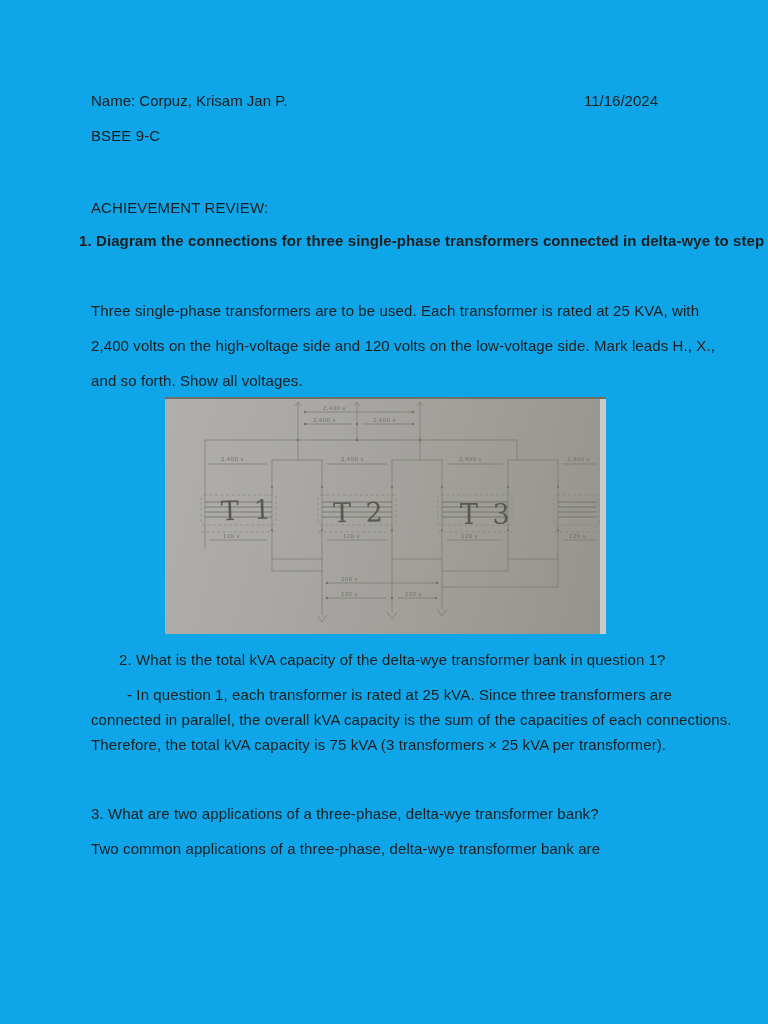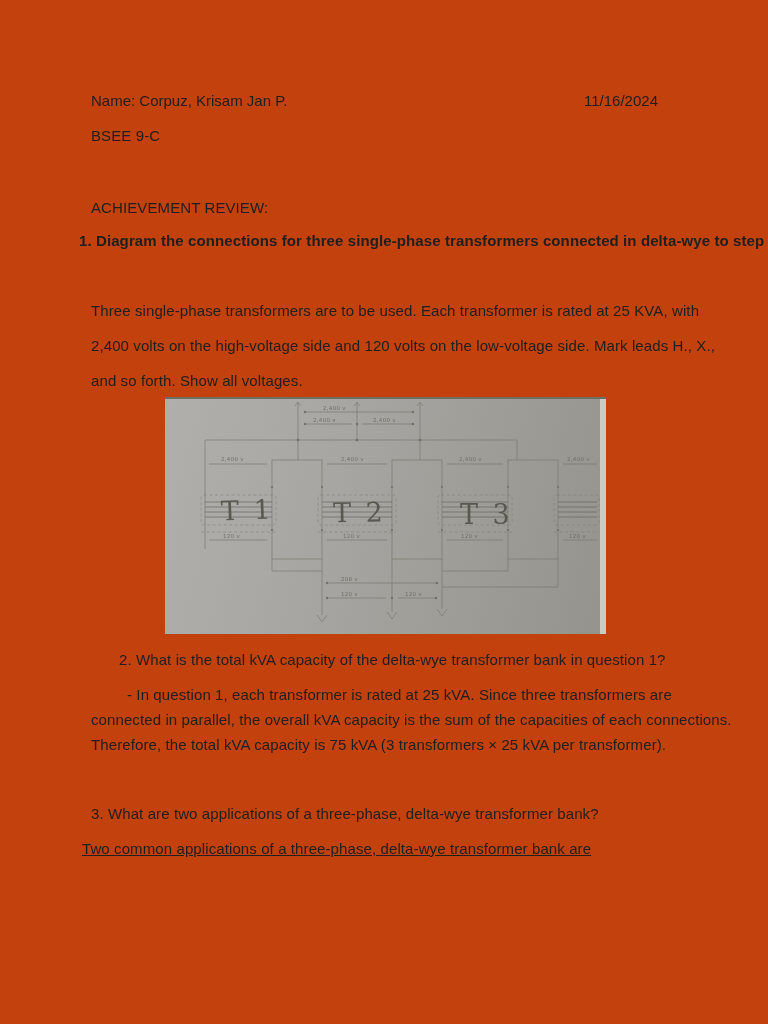--- a/index.html
+++ b/index.html
@@ -5,21 +5,21 @@
   html, body { margin: 0; padding: 0; }
   body {
     width: 768px; height: 1024px;
     background: #ffffff;
     font-family: "Liberation Sans", sans-serif;
     overflow: hidden;
   }
   .page {
     position: relative;
     width: 768px; height: 1024px;
-    background: #c2410c;
+    background: #0ea5e9;
   }
   .t {
     position: absolute;
     white-space: nowrap;
     font-size: 15px;
     color: #1f1f1f;
     letter-spacing: 0.1px;
   }
   .header-row {
     position: absolute;
@@ -200,15 +200,15 @@
     </svg>
     <div class="photo-edge"></div>
   </div>
 
   <div class="t" style="left:91px; top:651px;margin-left:28px;">2. What is the total kVA capacity of the delta-wye transformer bank in question 1?</div>
   <div class="t" style="left:127px; top:686px;">- In question 1, each transformer is rated at 25 kVA. Since three transformers are</div>
   <div class="t" style="left:91px; top:711px;">connected in parallel, the overall kVA capacity is the sum of the capacities of each connections.</div>
   <div class="t" style="left:91px; top:736px;">Therefore, the total kVA capacity is 75 kVA (3 transformers × 25 kVA per transformer).</div>
 
   <div class="t" style="left:91px; top:805px;">3. What are two applications of a three-phase, delta-wye transformer bank?</div>
-  <div class="t" style="left:82px; top:840px;text-decoration:underline;">Two common applications of a three-phase, delta-wye transformer bank are</div>
+  <div class="t" style="left:91px; top:840px;">Two common applications of a three-phase, delta-wye transformer bank are</div>
 
 </div>
 
 </body></html>

